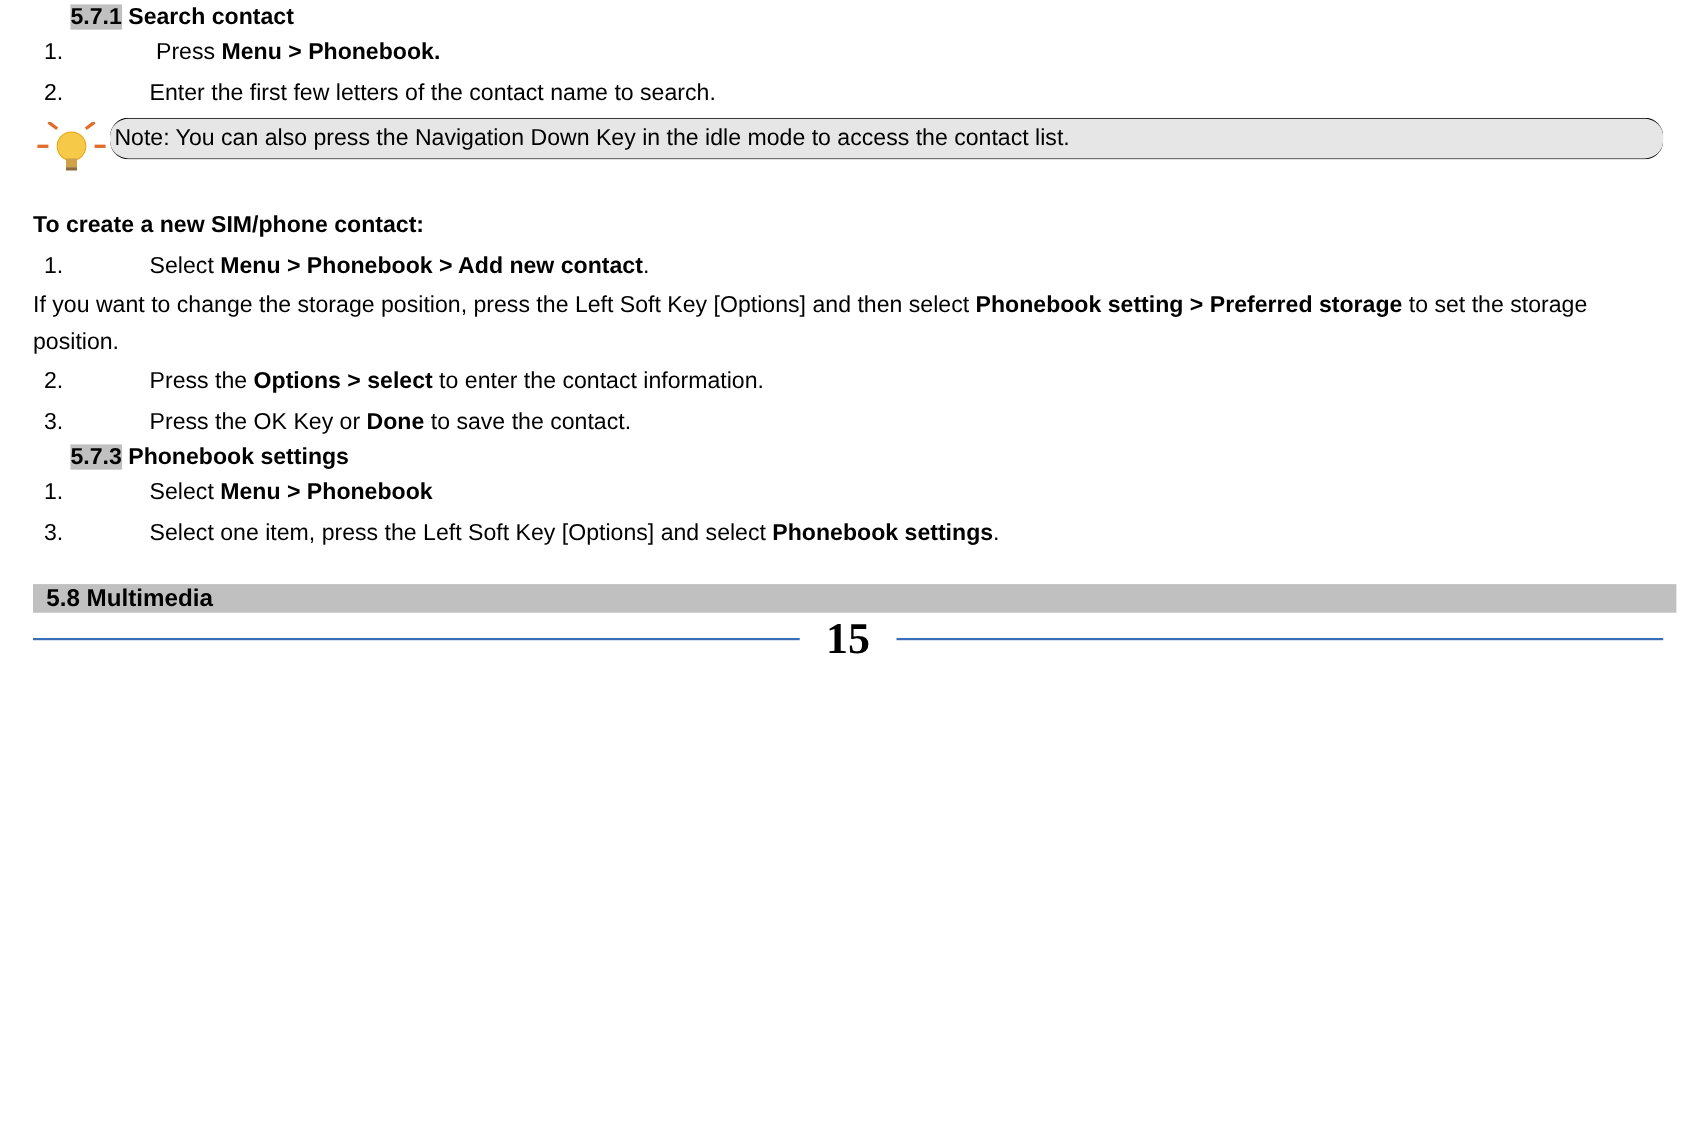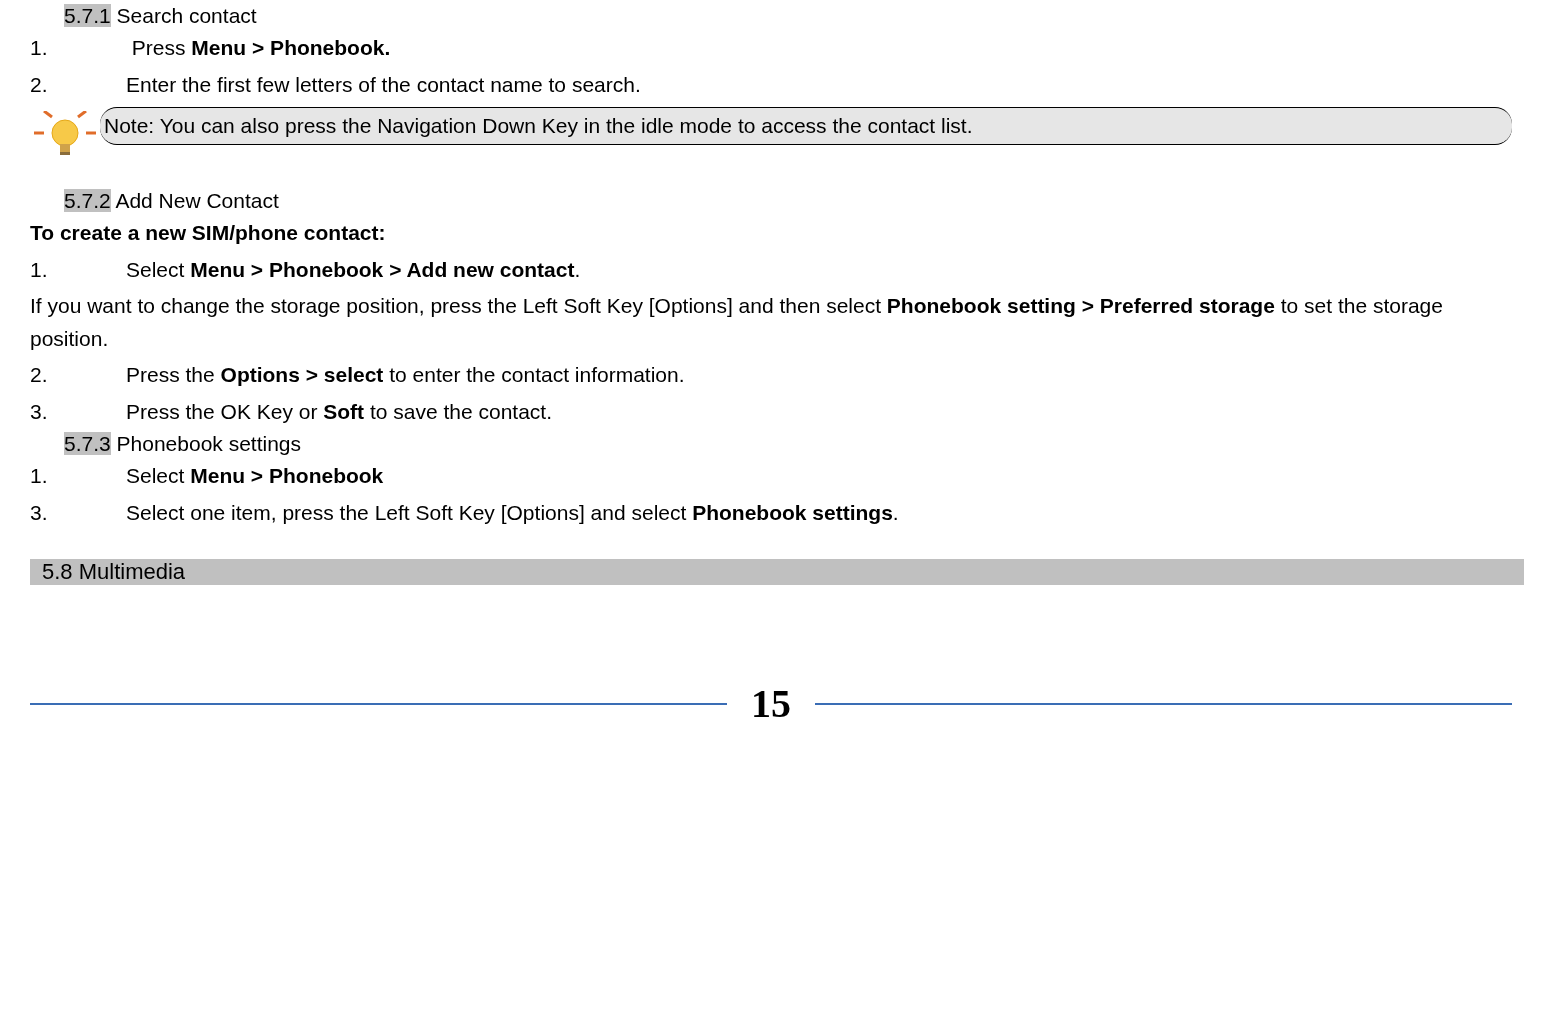--- a/index.html
+++ b/index.html
@@ -15,42 +15,42 @@
       padding: 0 30px 20px;
       box-sizing: border-box;
     }
     .section-num {
       background: #c0c0c0;
     }
     .section-title-block {
       background: #c0c0c0;
     }
     .heading {
-      font-weight: normal;
+      font-weight: bold;
       margin: 0;
     }
     .h3 {
       font-size: 21px;
       margin: 4px 0 4px 34px;
     }
     .h2 {
       font-size: 22px;
       margin: 30px 0 0 0;
     }
     .h2-line {
       display: inline-block;
       width: 100%;
       padding-left: 12px;
     }
     .body-line {
       margin: 4px 0 4px 0;
       line-height: 1.55;
     }
     .numbered {
-      margin-left: 0;
+      margin-left: 10px;
     }
     .num {
       display: inline-block;
       width: 96px;
       vertical-align: top;
     }
     .bold {
       font-weight: bold;
     }
     .note-row {
@@ -67,21 +67,20 @@
       flex: 1;
       border-top: 1.5px solid #000;
       border-bottom: 1.5px solid #000;
       background: #e6e6e6;
       padding: 6px 4px;
       border-radius: 17px;
     }
     .footer {
       display: flex;
       align-items: center;
-      margin-top: 95px;
       padding: 0 0 20px;
     }
     .footer-line {
       flex: 1;
       height: 2px;
       background: #3a6db5;
     }
     .footer-page {
       font-family: Georgia, "Times New Roman", serif;
       font-size: 40px;
@@ -116,36 +115,32 @@
           <line x1="56" y1="22" x2="66" y2="22" stroke="#e06d2a" stroke-width="3"></line>
           <circle cx="35" cy="22" r="13" fill="#f7c948" stroke="#e6a817" stroke-width="1"></circle>
           <rect x="30" y="33" width="10" height="8" fill="#cfa24a"></rect>
           <rect x="30" y="41" width="10" height="3" fill="#8a6d3b"></rect>
         </g>
       </svg>
     </div>
     <div class="note-cell">Note: You can also press the Navigation Down Key in the idle mode to access the contact list.</div>
   </div>
 
-  <p class="heading h3">
-    <span class="section-num">5.7.2</span>
-    <span>Add New Contact</span>
-  </p>
   <p class="body-line bold">To create a new SIM/phone contact:</p>
   <p class="body-line numbered">
     <span class="num">1.</span><span>Select </span><span class="bold">Menu &gt; Phonebook &gt; Add new contact</span><span>.</span>
   </p>
   <p class="body-line">
     <span>If you want to change the storage position, press the Left Soft Key [Options] and then select </span><span class="bold">Phonebook setting &gt; Preferred storage</span><span> to set the storage position.</span>
   </p>
   <p class="body-line numbered">
     <span class="num">2.</span><span>Press the </span><span class="bold">Options &gt; select</span><span> to enter the contact information.</span>
   </p>
   <p class="body-line numbered">
-    <span class="num">3.</span><span>Press the OK Key or </span><span class="bold">Soft</span><span> to save the contact.</span>
+    <span class="num">3.</span><span>Press the OK Key or </span><span class="bold">Done</span><span> to save the contact.</span>
   </p>
 
   <p class="heading h3">
     <span class="section-num">5.7.3</span>
     <span>Phonebook settings</span>
   </p>
   <p class="body-line numbered">
     <span class="num">1.</span><span>Select </span><span class="bold">Menu &gt; Phonebook</span>
   </p>
   <p class="body-line numbered">

